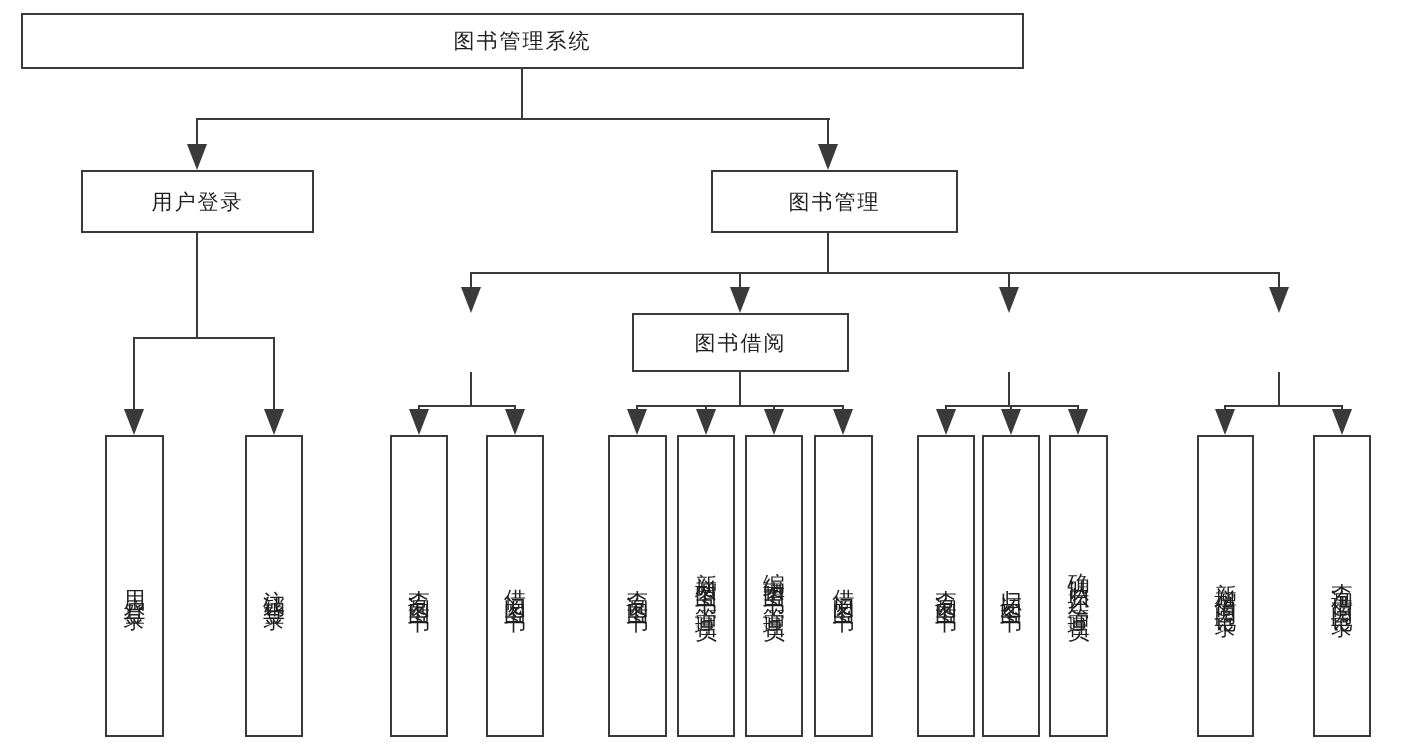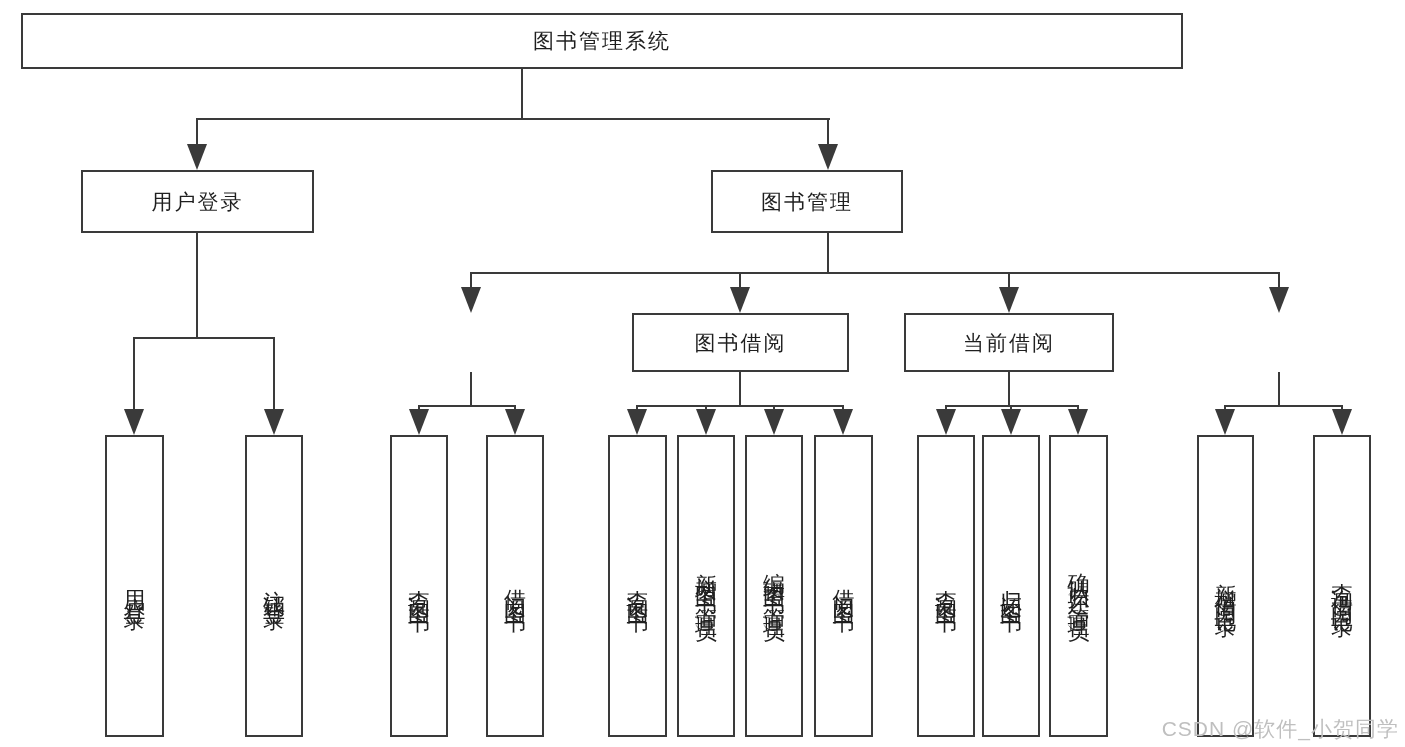--- a/index.html
+++ b/index.html
@@ -20,35 +20,35 @@
     border-left:10px solid transparent;border-right:10px solid transparent;
     border-top:26px solid var(--line);}
   .watermark{position:absolute;right:6px;bottom:4px;font-size:21px;
     color:var(--wm);z-index:5;letter-spacing:1px;white-space:nowrap;}
 </style>
 </head>
 <body>
 
 <div class="canvas">
 
-  <div class="box" style="left:21px;top:13px;width:1162px;height:56px;">
+  <div class="box" style="left:21px;top:13px;width:1003px;height:56px;">
     <span class="hlabel">图书管理系统</span>
   </div>
 
   <div class="vline" style="left:521px;top:69px;height:51px;"></div>
   <div class="hline" style="left:196px;top:118px;width:634px;"></div>
   <div class="vline" style="left:196px;top:118px;height:32px;"></div>
   <div class="vline" style="left:827px;top:118px;height:32px;"></div>
   <div class="arrow" style="left:187px;top:144px;"></div>
   <div class="arrow" style="left:818px;top:144px;"></div>
 
   <div class="box" style="left:81px;top:170px;width:233px;height:63px;">
     <span class="hlabel">用户登录</span>
   </div>
-  <div class="box" style="left:711px;top:170px;width:192px;height:63px;">
+  <div class="box" style="left:711px;top:170px;width:247px;height:63px;">
     <span class="hlabel">图书管理</span>
   </div>
 
   <div class="vline" style="left:196px;top:233px;height:106px;"></div>
   <div class="hline" style="left:133px;top:337px;width:141px;"></div>
   <div class="vline" style="left:133px;top:337px;height:76px;"></div>
   <div class="vline" style="left:273px;top:337px;height:76px;"></div>
   <div class="arrow" style="left:124px;top:409px;"></div>
   <div class="arrow" style="left:264px;top:409px;"></div>
 
@@ -58,23 +58,20 @@
   <div class="vline" style="left:739px;top:272px;height:20px;"></div>
   <div class="vline" style="left:1008px;top:272px;height:20px;"></div>
   <div class="vline" style="left:1278px;top:272px;height:20px;"></div>
   <div class="arrow" style="left:461px;top:287px;"></div>
   <div class="arrow" style="left:730px;top:287px;"></div>
   <div class="arrow" style="left:999px;top:287px;"></div>
   <div class="arrow" style="left:1269px;top:287px;"></div>
 
   <div class="box" style="left:632px;top:313px;width:217px;height:59px;">
     <span class="hlabel">图书借阅</span>
-  </div>
-  <div class="box" style="left:904px;top:313px;width:210px;height:59px;">
-    <span class="hlabel">当前借阅</span>
   </div>
 
   <div class="vline" style="left:470px;top:372px;height:35px;"></div>
   <div class="hline" style="left:418px;top:405px;width:98px;"></div>
   <div class="vline" style="left:418px;top:405px;height:8px;"></div>
   <div class="vline" style="left:514px;top:405px;height:8px;"></div>
   <div class="arrow" style="left:409px;top:409px;"></div>
   <div class="arrow" style="left:505px;top:409px;"></div>
 
   <div class="vline" style="left:739px;top:372px;height:35px;"></div>
@@ -141,14 +138,13 @@
     <span class="vlabel">确认归还（管理员）</span>
   </div>
 
   <div class="box" style="left:1197px;top:435px;width:57px;height:302px;">
     <span class="vlabel">新增借阅记录</span>
   </div>
   <div class="box" style="left:1313px;top:435px;width:58px;height:302px;">
     <span class="vlabel">查询借阅记录</span>
   </div>
 
-  <div class="watermark">CSDN @软件_小贺同学</div>
 </div>
 
 </body></html>

